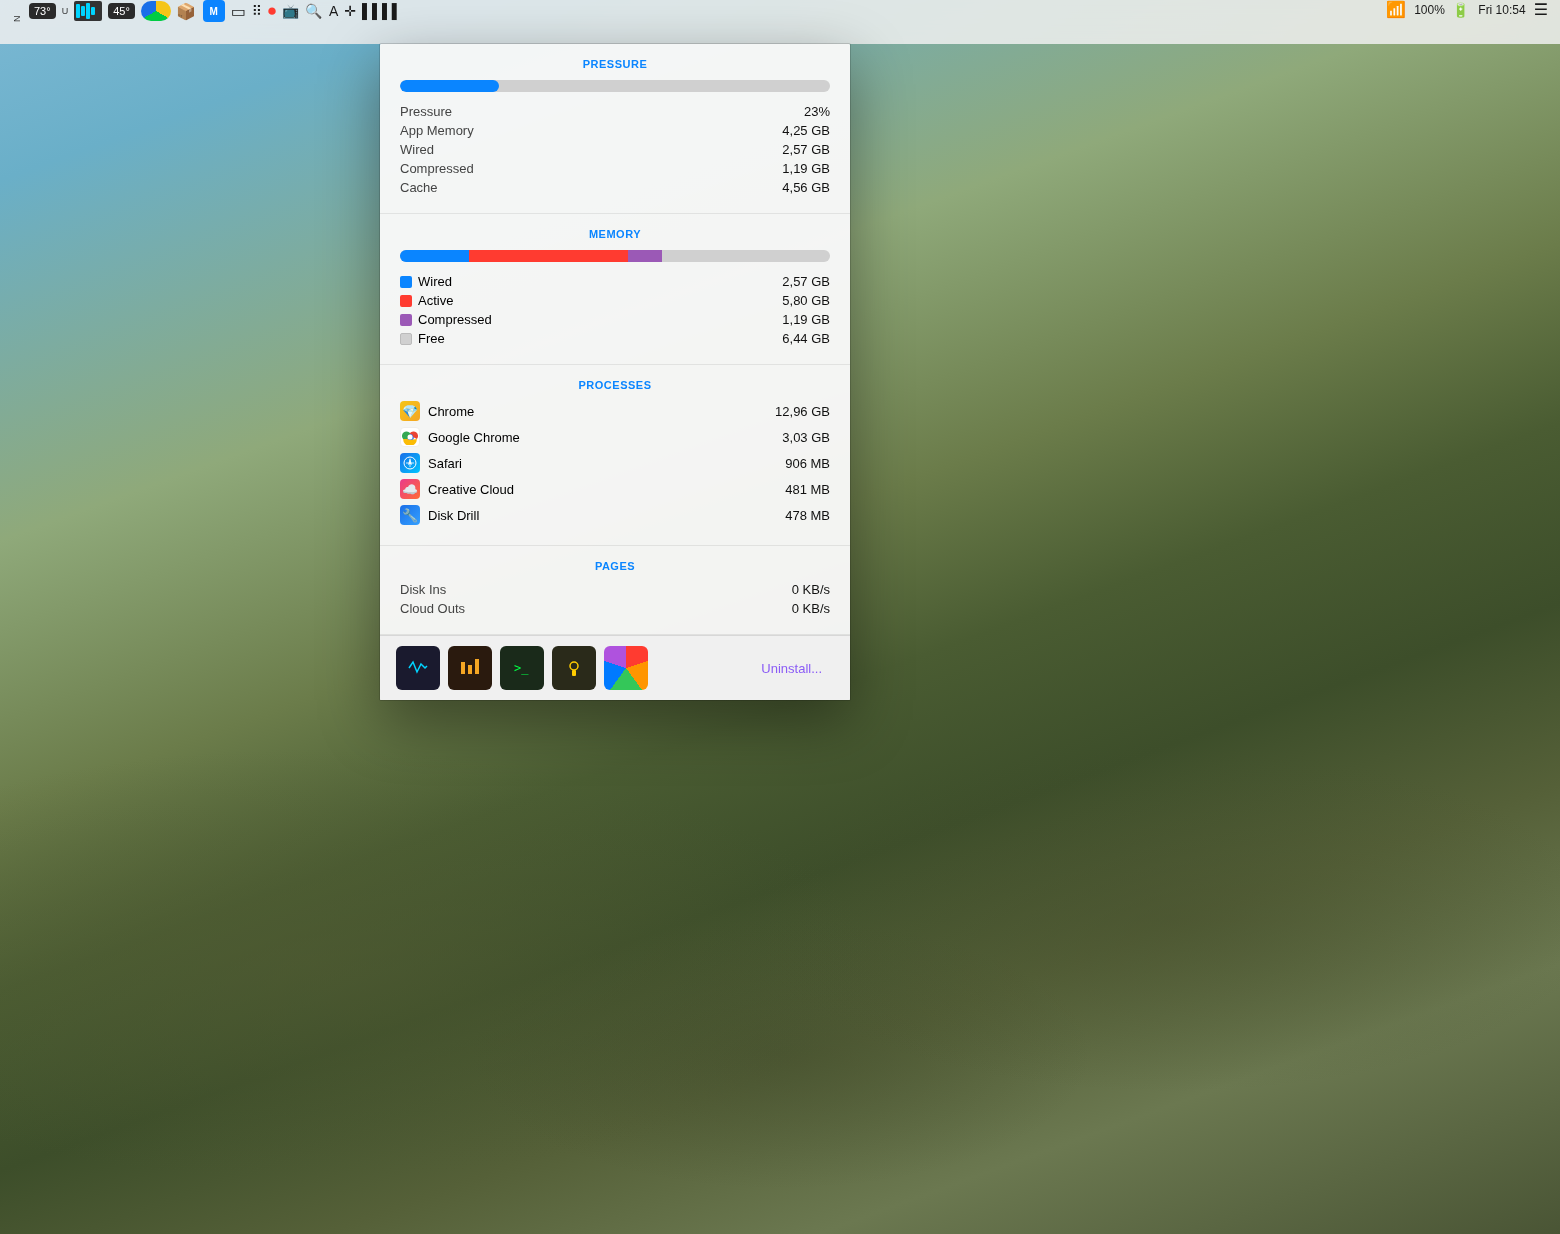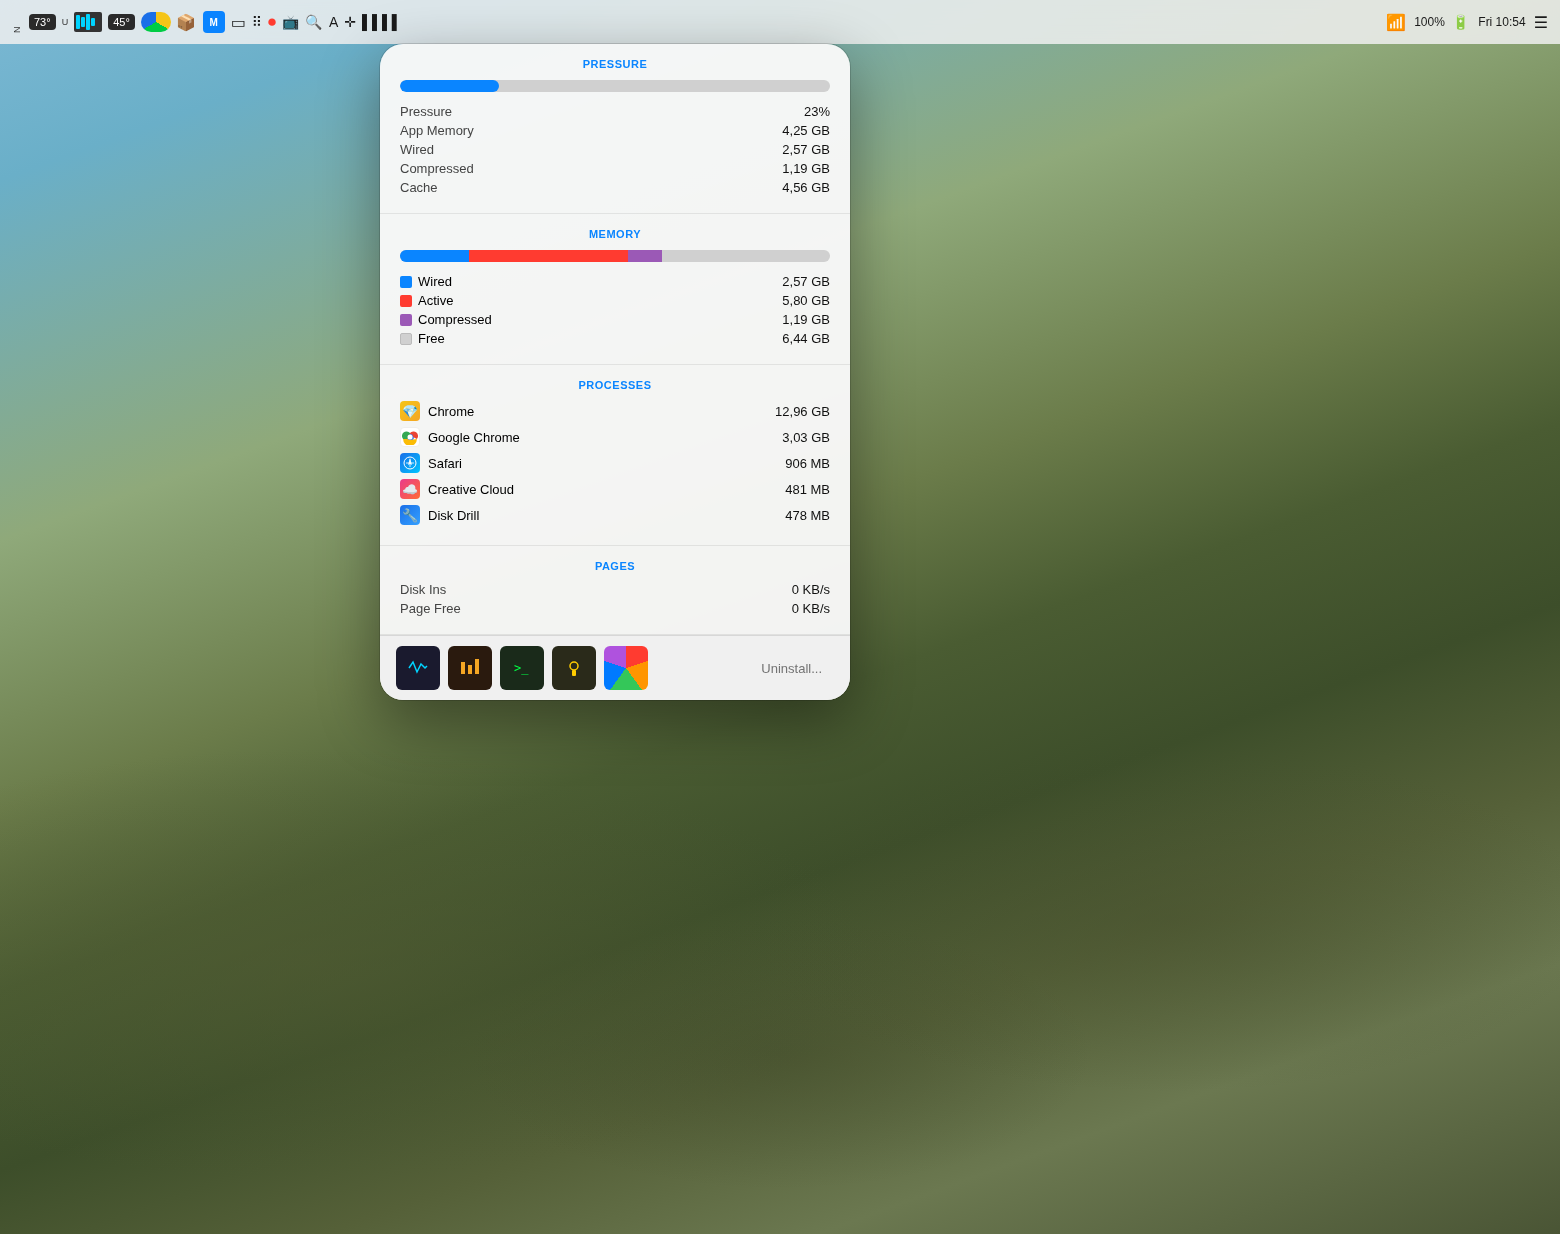--- a/index.html
+++ b/index.html
@@ -31,21 +31,21 @@
     }
 
     
     #menubar {
       position: absolute;
       top: 0; left: 0; right: 0;
       height: 44px;
       background: rgba(240,240,240,0.85);
       backdrop-filter: blur(20px);
       display: flex;
-      align-items: center;
+      align-items: flex-start;
       padding: 0 12px;
       font-size: 13px;
       color: #1a1a1a;
       z-index: 100;
     }
 
     .menubar-left {
       display: flex;
       align-items: center;
       gap: 6px;
@@ -105,21 +105,21 @@
       background: conic-gradient(#f5c518 0deg 120deg, #00cc44 120deg 240deg, #1a6fe8 240deg 360deg);
     }
 
     
     #popup {
       position: absolute;
       top: 44px;
       left: 380px;
       width: 470px;
       background: rgba(248,248,248,0.97);
-      border-radius: 23px;
+      border-radius: 1px;
       box-shadow: 0 20px 60px rgba(0,0,0,0.4), 0 0 0 1px rgba(0,0,0,0.15);
       overflow: hidden;
       z-index: 200;
     }
 
     .section {
       padding: 14px 20px;
       border-bottom: 1px solid rgba(0,0,0,0.08);
     }
 
@@ -255,21 +255,21 @@
       background: #2a2a2a;
       display: flex;
       align-items: center;
       justify-content: center;
       font-size: 20px;
       cursor: pointer;
     }
 
     .uninstall-btn {
       font-size: 13px;
-      color: #737373;
+      color: #8b5cf6;
       padding: 6px 12px;
       cursor: pointer;
       margin-left: auto;
     }
 
     
     #mountain-overlay {
       position: absolute;
       bottom: 0;
       left: 0;
@@ -454,21 +454,21 @@
   </div>
 
 
   <div class="section">
     <div class="section-title">PAGES</div>
     <div class="stats-row">
       <span class="stats-label">Disk Ins</span>
       <span class="stats-value">0 KB/s</span>
     </div>
     <div class="stats-row">
-      <span class="stats-label">Page Free</span>
+      <span class="stats-label">Cloud Outs</span>
       <span class="stats-value">0 KB/s</span>
     </div>
   </div>
 
   <div id="footer">
     <div class="footer-icon" style="background:#1a1a2e;">
       <svg width="24" height="24" viewBox="0 0 24 24" fill="none">
         <polyline points="3,12 7,6 11,16 15,8 19,12 21,10" stroke="#00d4ff" stroke-width="1.5" fill="none"></polyline>
       </svg>
     </div>

